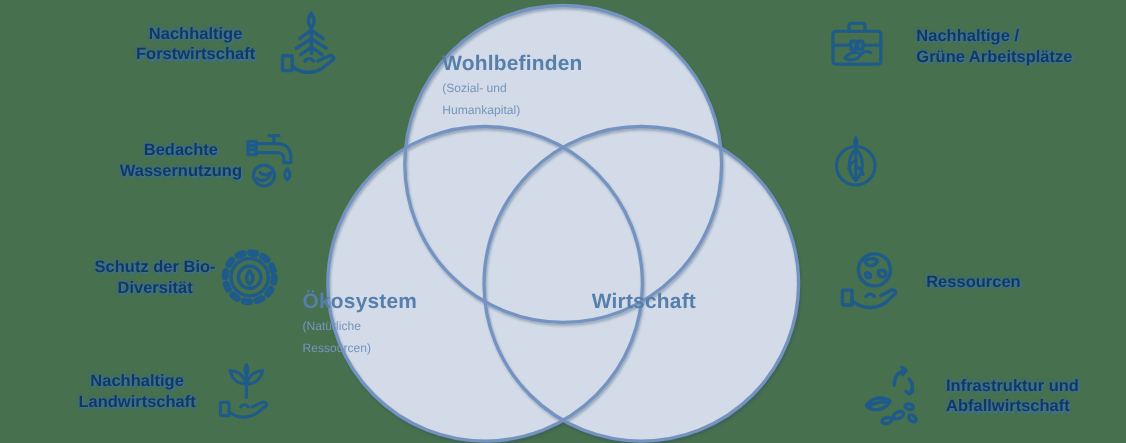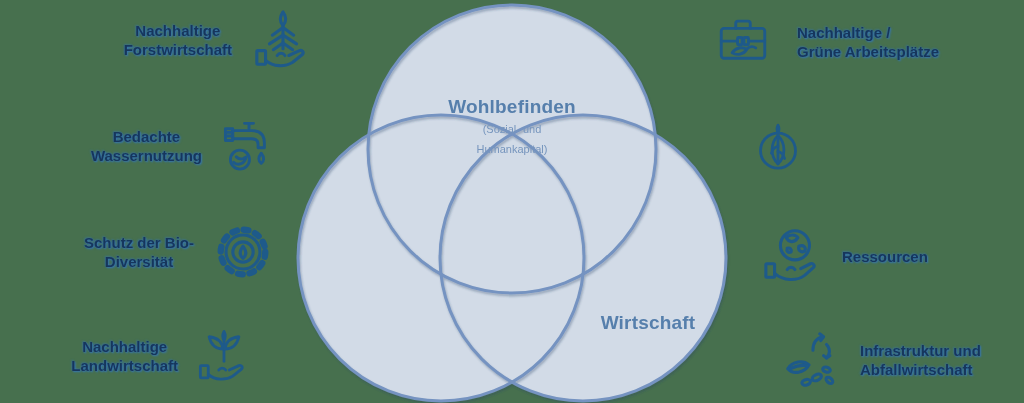--- a/index.html
+++ b/index.html
@@ -15,21 +15,21 @@
   *{margin:0;padding:0;box-sizing:border-box;}
   html,body{width:1024px;height:403px;overflow:hidden;}
   body{font-family:"Liberation Sans",sans-serif;}
   .stage{
     position:relative;width:1024px;height:403px;
     background:var(--background,#47704E);
   }
   .venn{position:absolute;left:0;top:0;}
   .venn-fill{fill:var(--circle-fill,#D2DBE7);}
   .venn-stroke{fill:none;stroke:var(--circle-stroke,#7593C1);stroke-width:3;}
-  .venn-label{position:absolute;width:220px;text-align:center;margin-top:48px;}
+  .venn-label{position:absolute;width:220px;}
   .venn-title{
     font-size:19px;font-weight:bold;line-height:25px;
     color:var(--venn-title,#567FAC);
     letter-spacing:.2px;
   }
   .venn-subtitle{
     font-size:11px;line-height:20px;white-space:pre-line;
     color:var(--venn-subtitle,#7695BD);
   }
   .side-row{
@@ -73,53 +73,58 @@
       <circle class="venn-stroke" cx="441" cy="258" r="143"></circle>
       <circle class="venn-stroke" cx="583" cy="258" r="143"></circle>
     </g>
   </svg>
 
   <div class="venn-label" style="left:402px;top:46px">
     <div class="venn-title">Wohlbefinden</div>
     <div class="venn-subtitle">(Sozial- und
 Humankapital)</div>
   </div>
+  <div class="venn-label" style="left:275px;top:262px">
+    <div class="venn-title">Ökosystem</div>
+    <div class="venn-subtitle">(Natürliche
+Ressourcen)</div>
+  </div>
   <div class="venn-label" style="left:538px;top:262px">
     <div class="venn-title">Wirtschaft</div>
   </div>
 
   <div class="side-row left-side" style="left:28px;top:6px;width:286px;gap:20px">
     <div class="side-label">Nachhaltige
 Forstwirtschaft</div>
     <svg class="icon" width="62" height="66" viewBox="0 0 64 64">
       <path d="M32 3 C28.5 8 28.5 13 32 17 C35.5 13 35.5 8 32 3 Z"></path>
       <path d="M32 17 V41"></path>
       <path d="M32 19 L21 27 M32 19 L43 27 M32 27 L18 36 M32 27 L46 36 M32 35 L22 42 M32 35 L42 42"></path>
       <rect x="5" y="43" width="9" height="14" rx="1"></rect>
       <path d="M14 53 C22 60 34 60 42 55 L52 47 C54 45 52 42 49 43 L38 48"></path>
       <path d="M26 48 C28 45 32 45 34 48"></path>
     </svg>
   </div>
 
-  <div class="side-row left-side" style="left:20px;top:112px;width:258px;gap:18px">
+  <div class="side-row left-side" style="left:20px;top:112px;width:258px;">
     <div class="side-label">Bedachte
 Wassernutzung</div>
     <svg class="icon" width="58" height="62" viewBox="0 0 64 64">
       <path d="M27 7 H37 M32 7 V13"></path>
       <path d="M14 15 H35 C45 15 49 21 49 29 V34 H42 V30 C42 26 39 24 35 24 H14 Z"></path>
       <rect x="6" y="13" width="8" height="13"></rect>
       <path d="M7.5 17 H12.5 M7.5 21 H12.5"></path>
       <path d="M45.5 40 C42 44.5 42 48.5 45.5 51 C49 48.5 49 44.5 45.5 40 Z"></path>
       <circle cx="22" cy="47" r="10.5"></circle>
       <path d="M15 50 C20 54 27 52 29 44"></path>
       <path d="M18 44 C21 47 25 47 27 45"></path>
     </svg>
   </div>
 
-  <div class="side-row left-side" style="left:20px;top:218px;width:254px;gap:18px">
+  <div class="side-row left-side" style="left:4px;top:218px;width:254px;">
     <div class="side-label">Schutz der Bio-
 Diversität</div>
     <svg class="icon" width="62" height="62" viewBox="0 0 64 64">
       <circle class="teeth" cx="32" cy="32" r="23" stroke-dasharray="5 7.05"></circle>
       <circle cx="32" cy="32" r="17.5"></circle>
       <circle cx="32" cy="32" r="10.5"></circle>
       <path d="M32 26 C28 31 28 35 32 38.5 C36 35 36 31 32 26 Z"></path>
     </svg>
   </div>
 
@@ -130,21 +135,21 @@
       <path d="M32 14 V38"></path>
       <path d="M32 4 C30 8 30 11 32 14 C34 11 34 8 32 4 Z"></path>
       <path d="M31 24 C23 24 17 19 15 10 C24 11 30 16 31 24 Z"></path>
       <path d="M33 24 C41 24 47 19 49 10 C40 11 34 16 33 24 Z"></path>
       <rect x="5" y="43" width="9" height="14" rx="1"></rect>
       <path d="M14 53 C22 60 34 60 42 55 L52 47 C54 45 52 42 49 43 L38 48"></path>
       <path d="M26 48 C28 45 32 45 34 48"></path>
     </svg>
   </div>
 
-  <div class="side-row right-side" style="left:712px;top:8px;gap:23px">
+  <div class="side-row right-side" style="left:748px;top:8px;gap:23px">
     <svg class="icon" width="62" height="58" viewBox="0 0 64 64">
       <rect x="8" y="17" width="48" height="33" rx="3"></rect>
       <path d="M24 17 V11.5 C24 10 25 9 26.5 9 H37.5 C39 9 40 10 40 11.5 V17"></path>
       <path d="M8 31 H26 M38 31 H56"></path>
       <rect x="26" y="27" width="5" height="8" rx="1"></rect>
       <rect x="33" y="27" width="5" height="8" rx="1"></rect>
       <path d="M20 44 C24 38 31 37 36 40 C33 46 25 47 20 44 Z"></path>
       <path d="M36 40 C39 37 43 36.5 46 38.5"></path>
     </svg>
     <div class="side-label">Nachhaltige /

